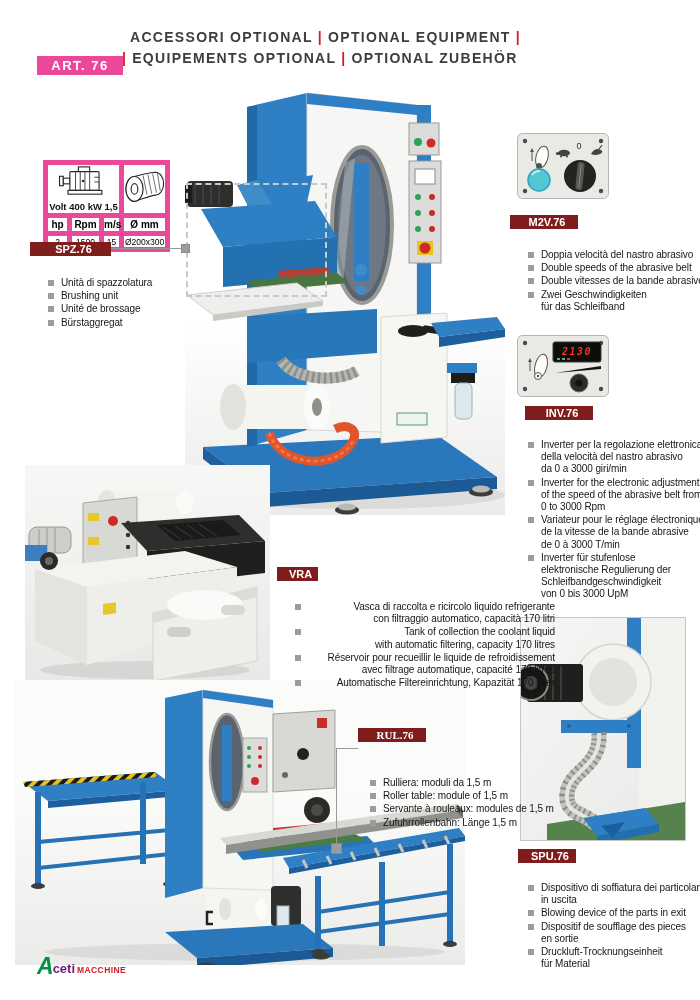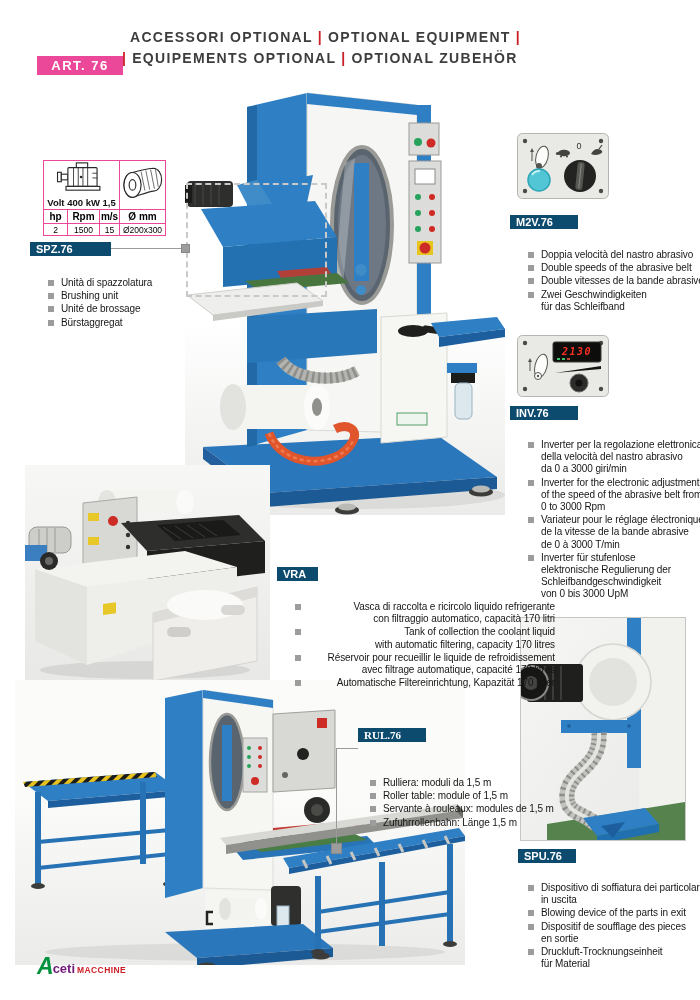--- a/index.html
+++ b/index.html
@@ -12,29 +12,29 @@
              text-align:center;line-height:19px;margin-top:29px;}
   .hdr{position:absolute;font-size:14px;font-weight:bold;color:#3d3d3d;
        letter-spacing:1.3px;white-space:nowrap;}
   .hdr1{left:130px;top:29px;}
   .hdr2{left:117px;top:50px;}
   .pipe{color:#cb2027;padding:0 5px;font-weight:bold;}
 
   
   table.spec{position:absolute;left:43px;top:160px;border-collapse:collapse;
              background:#fff;table-layout:fixed;width:122px;}
-  table.spec td{border:1px solid #ec4899;padding:0;text-align:center;vertical-align:middle;}
+  table.spec td{border:5px solid #ec4899;padding:0;text-align:center;vertical-align:middle;}
   td.ic{padding:2px 1px 0 1px;}
   .volt{font-size:9.5px;font-weight:bold;color:#111;padding:0 0 1px 0;white-space:nowrap;}
   tr.hdr-row td{font-size:10px;font-weight:bold;height:13px;}
   tr.val-row td{font-size:8.5px;height:11px;white-space:nowrap;}
 
   
-  .code-label{position:absolute;background:#0c4a6e;color:#ffffff;font-size:11px;
-              font-weight:bold;height:14px;line-height:14px;padding-left:6px;z-index:6;}
+  .code-label{position:absolute;background:#7f1d1d;color:#ffffff;font-size:11px;
+              font-weight:bold;height:14px;line-height:14px;padding-left:6px;z-index:6;text-align:center;}
   ul.bullets{position:absolute;list-style:none;margin:18px;padding:0;z-index:6;}
   ul.bullets li{position:relative;padding-left:13px;font-size:10px;line-height:12.2px;
                 margin-bottom:1px;color:#161616;white-space:pre-line;letter-spacing:-0.1px;}
   ul.bullets li::before{content:"";position:absolute;left:0;top:3px;width:6px;height:6px;
                 background:#9c9c9c;}
 
   
   .hline,.vline{position:absolute;background:#9a9a9a;z-index:5;}
   .hline{height:1px;} .vline{width:1px;}
   .marker{position:absolute;background:#9c9c9c;border:1px solid #8a8a8a;z-index:5;}
@@ -291,21 +291,21 @@
         <rect x="40" y="23" width="3" height="2" fill="#39c26a"></rect>
           <rect x="45" y="23" width="3" height="2" fill="#39c26a"></rect>
         <rect x="50" y="23" width="3" height="2" fill="#c2463a"></rect>
       </g>
       <polygon points="38,38 84,31 84,34" fill="#141412"></polygon>
       <circle cx="62" cy="48" r="9" fill="#2c2c2a" stroke="#6a6a66"></circle>
       <circle cx="62" cy="48" r="3.5" fill="#111111"></circle>
     </svg>
   </div>
 
-  <div class="code-label" style="left:510px;top:406px;width:62px;">INV.76</div>
+  <div class="code-label" style="left:525px;top:406px;width:62px;">INV.76</div>
   <ul class="bullets" style="left:510px;top:421px;width:185px;">
       <li>Inverter per la regolazione elettronica
 della velocità del nastro abrasivo
 da 0 a 3000 giri/min</li>
       <li>Inverter for the electronic adjustment
 of the speed of the abrasive belt from
 0 to 3000 Rpm</li>
       <li>Variateur pour le réglage électronique
 de la vitesse de la bande abrasive
 de 0 à 3000 T/min</li>

